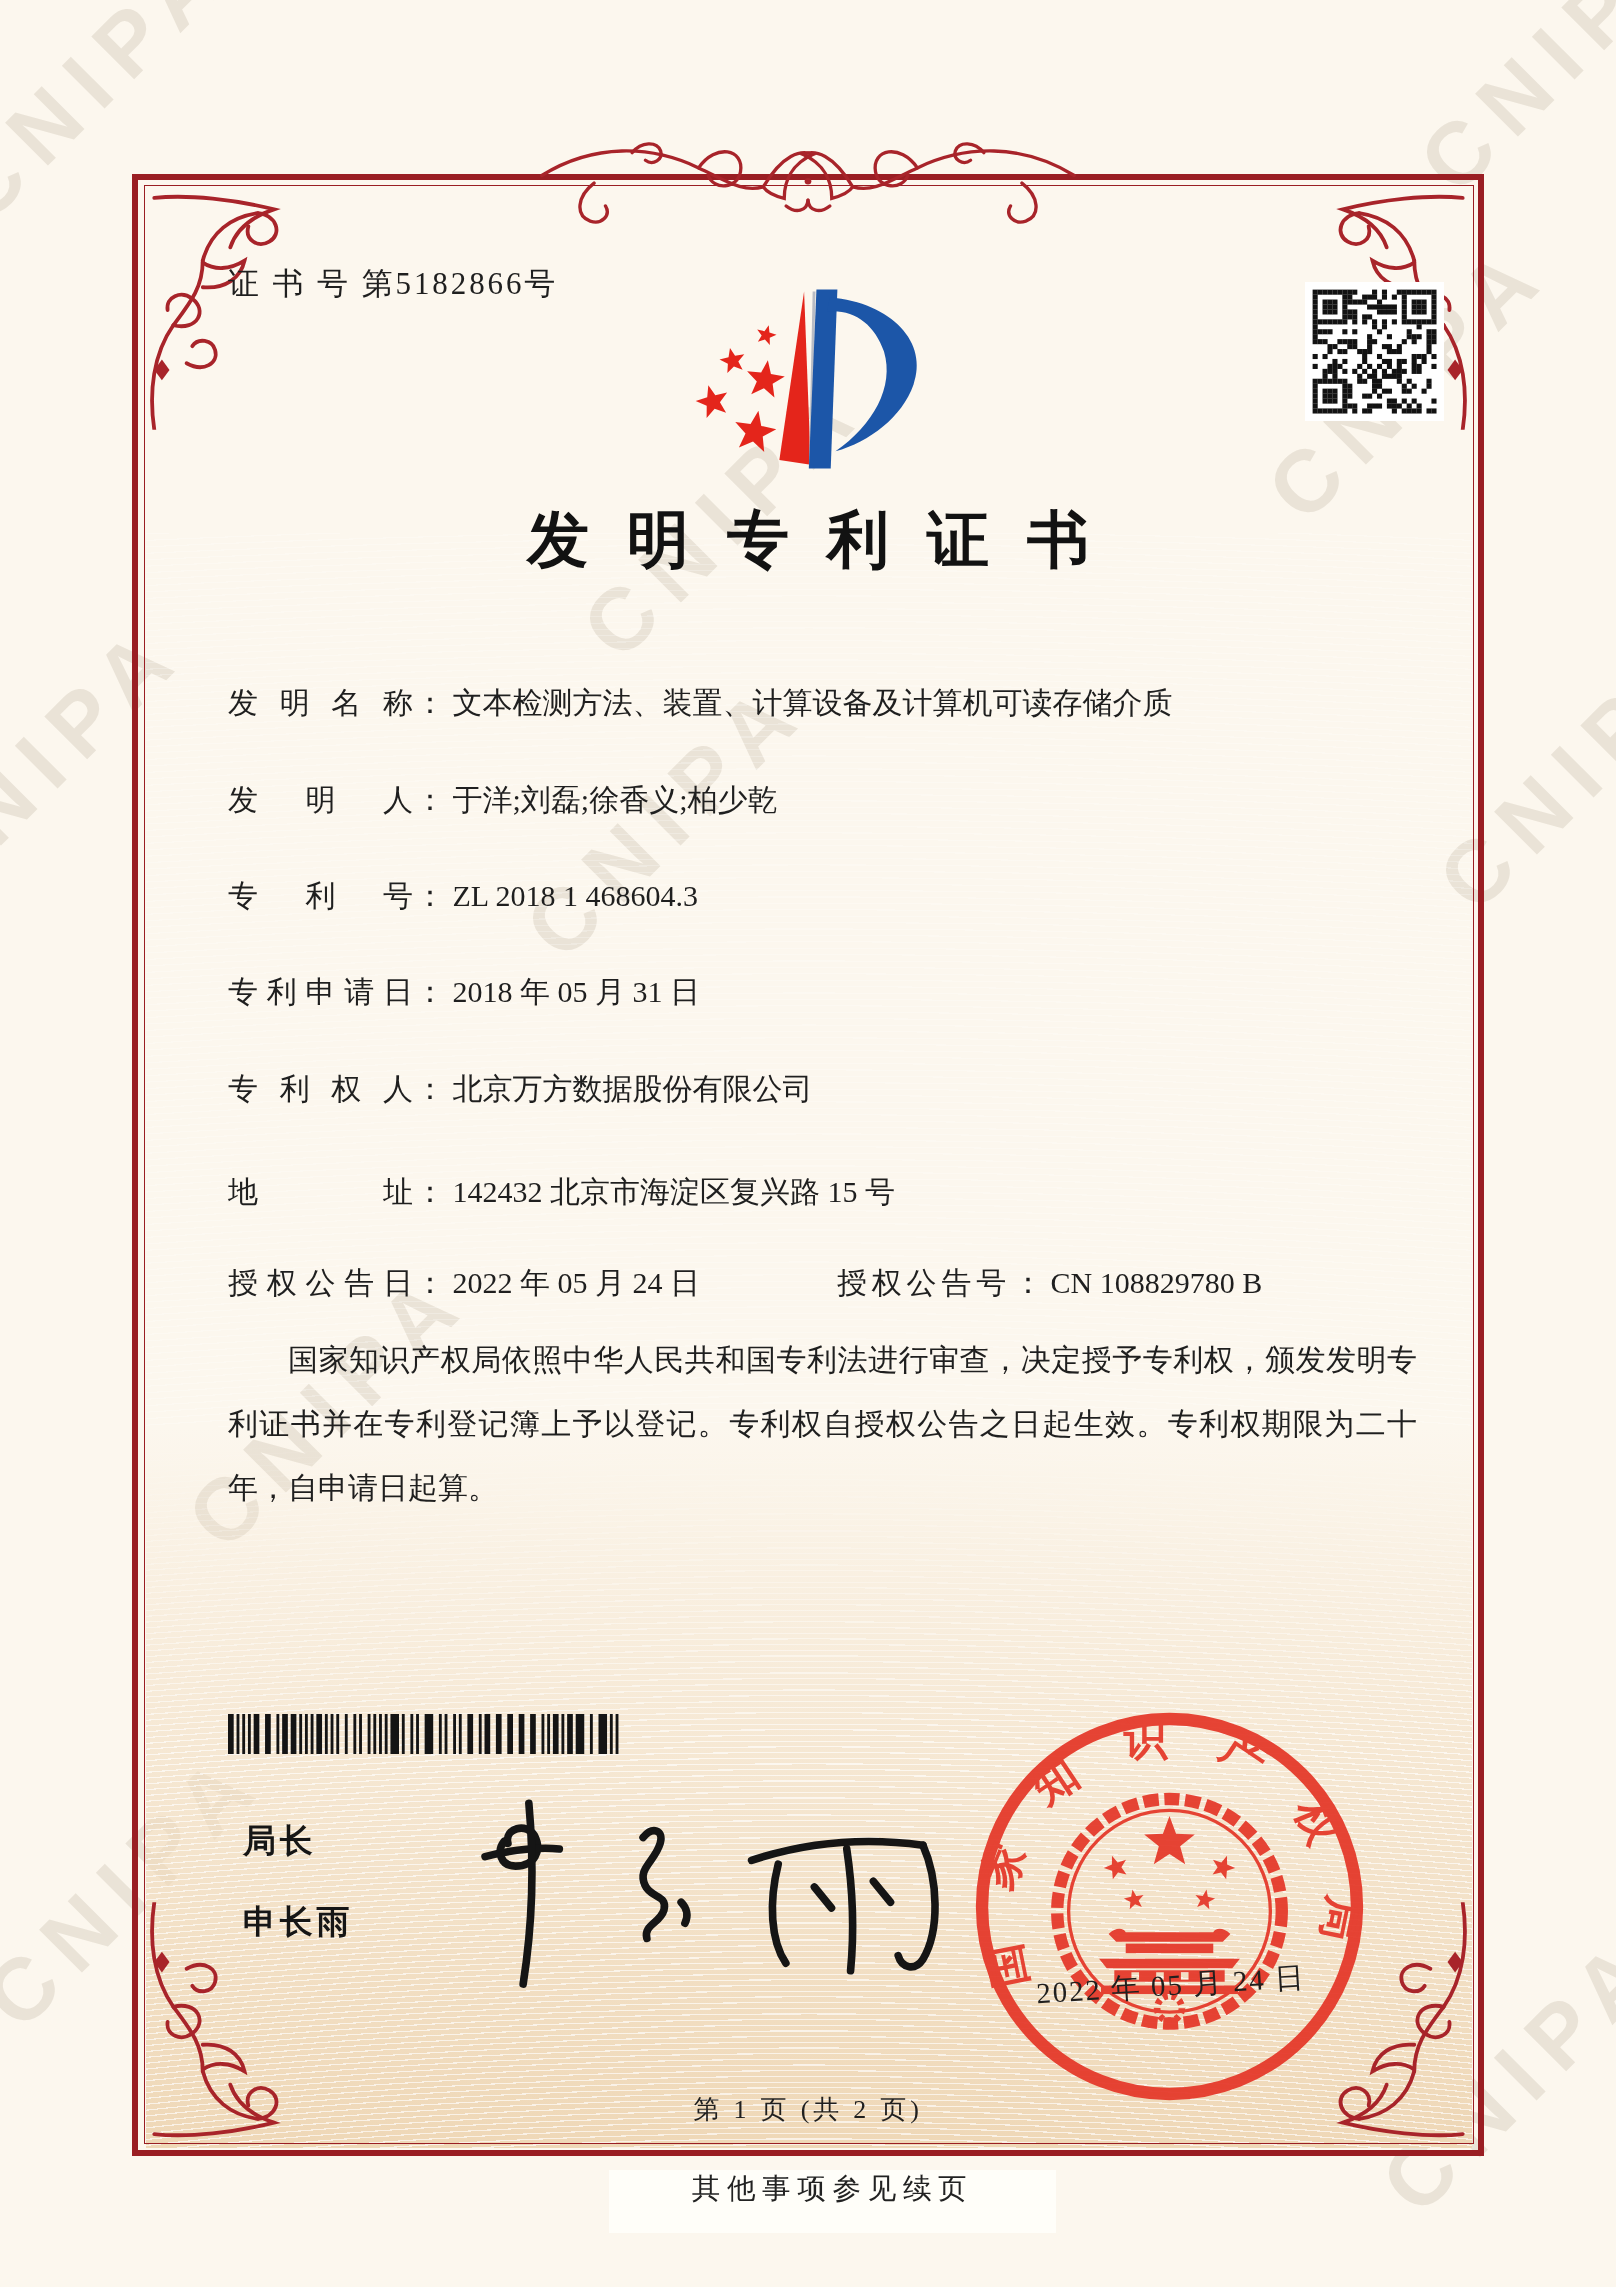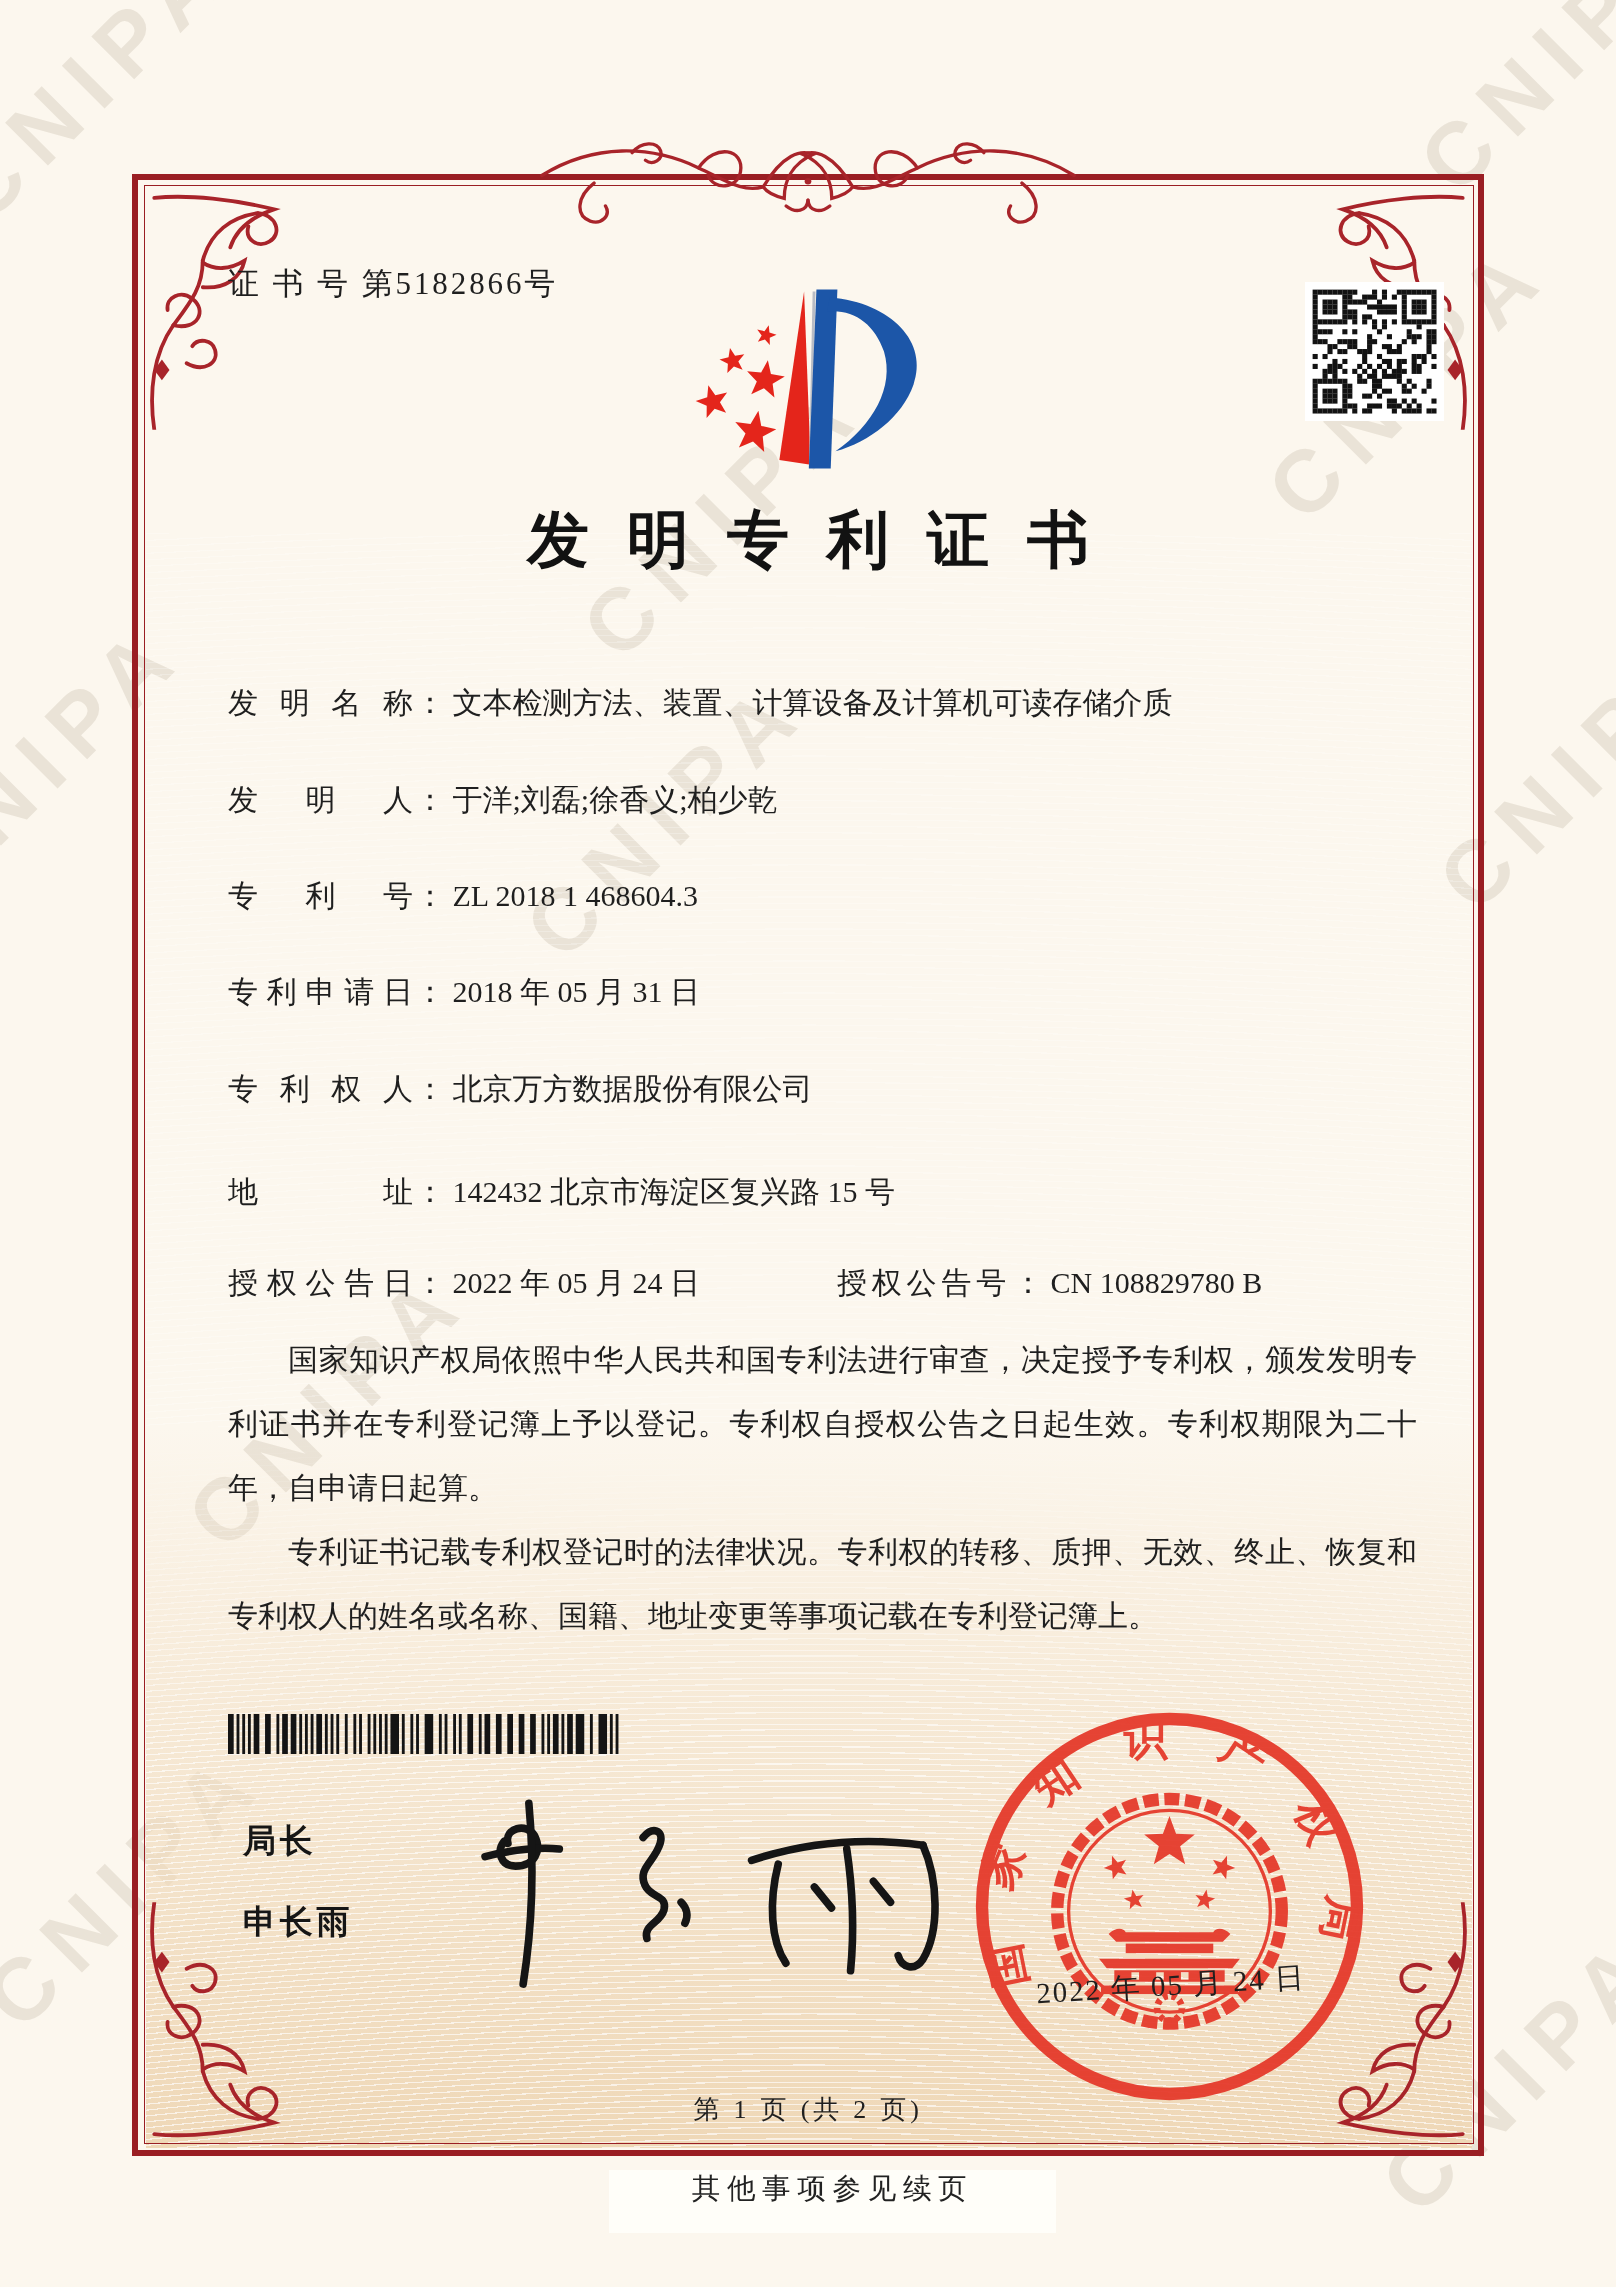--- a/index.html
+++ b/index.html
@@ -514,21 +514,20 @@
 </div>
 <div class="field-row r7">
   <span class="flabel">授权公告日</span><span class="colon">：</span><span class="fvalue">2022 年 05 月 24 日</span>
 </div>
 <div class="grant-no">
   <span class="glabel">授权公告号</span><span class="colon">：</span><span class="fvalue">CN 108829780 B</span>
 </div>
 
 <div class="body-text">
   <p>国家知识产权局依照中华人民共和国专利法进行审查，决定授予专利权，颁发发明专利证书并在专利登记簿上予以登记。专利权自授权公告之日起生效。专利权期限为二十年，自申请日起算。</p>
-  <p>专利证书记载专利权登记时的法律状况。专利权的转移、质押、无效、终止、恢复和专利权人的姓名或名称、国籍、地址变更等事项记载在专利登记簿上。</p>
 </div>
 
 <svg class="barcode" viewBox="0 0 420 42" preserveAspectRatio="none">
   <g id="barcode-bars" fill="#141414">
       <rect x="0" y="0" width="6" height="42"></rect>
       <rect x="9" y="0" width="3" height="42"></rect>
       <rect x="15" y="0" width="3" height="42"></rect>
       <rect x="21" y="0" width="3" height="42"></rect>
       <rect x="27" y="0" width="6" height="42"></rect>
       <rect x="39" y="0" width="6" height="42"></rect>

